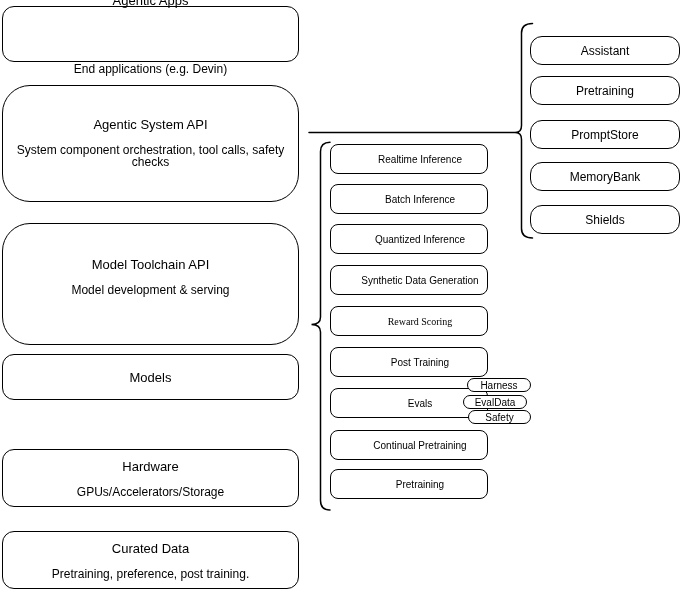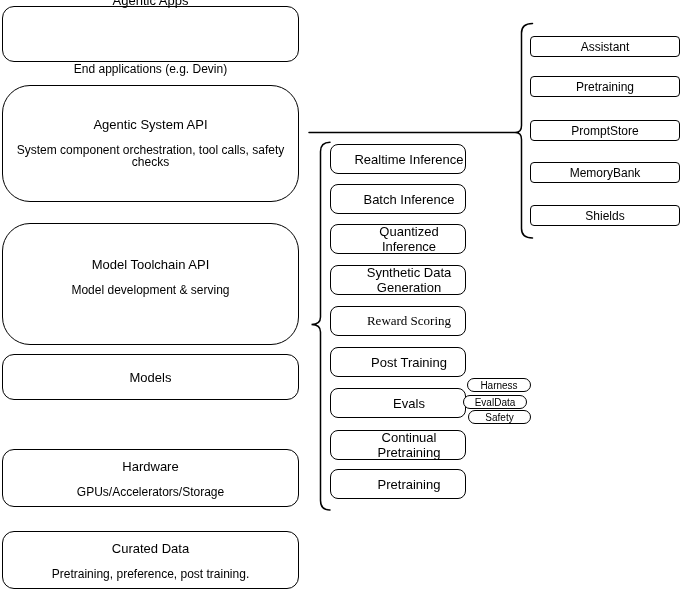--- a/index.html
+++ b/index.html
@@ -14,26 +14,26 @@
     position:absolute; background:#ffffff;
     border:1.5px solid #000000; box-sizing:border-box;
     display:flex; flex-direction:column; align-items:center; justify-content:center;
     text-align:center; z-index:2;
   }
   .stack { left:2px; width:297px; border-radius:12px; }
   .stack.bigr { border-radius:28px; }
   .stack .title { font-size:13px; line-height:15px; }
   .stack .subtitle { font-size:12px; line-height:12px; margin-top:12px; }
   .mid {
-    left:330px; width:136px; height:30px;
-    border-radius:8px; font-size:13px;padding-left:22px;
+    left:330px; width:158px; height:30px;
+    border-radius:8px; font-size:10px;padding-left:22px;
   }
   .rightcol {
-    left:530px; width:150px; height:21px;
-    border-radius:4px; font-size:12px;
+    left:530px; width:150px; height:29px;
+    border-radius:12px; font-size:12px;
   }
   .pill {
     position:absolute; height:14px; box-sizing:border-box;
     border:1.2px solid #000000; border-radius:7px; background:#ffffff;
     font-size:10px; line-height:11px;
     display:flex; align-items:center; justify-content:center;
     z-index:3;
   }
 </style>
 </head>

